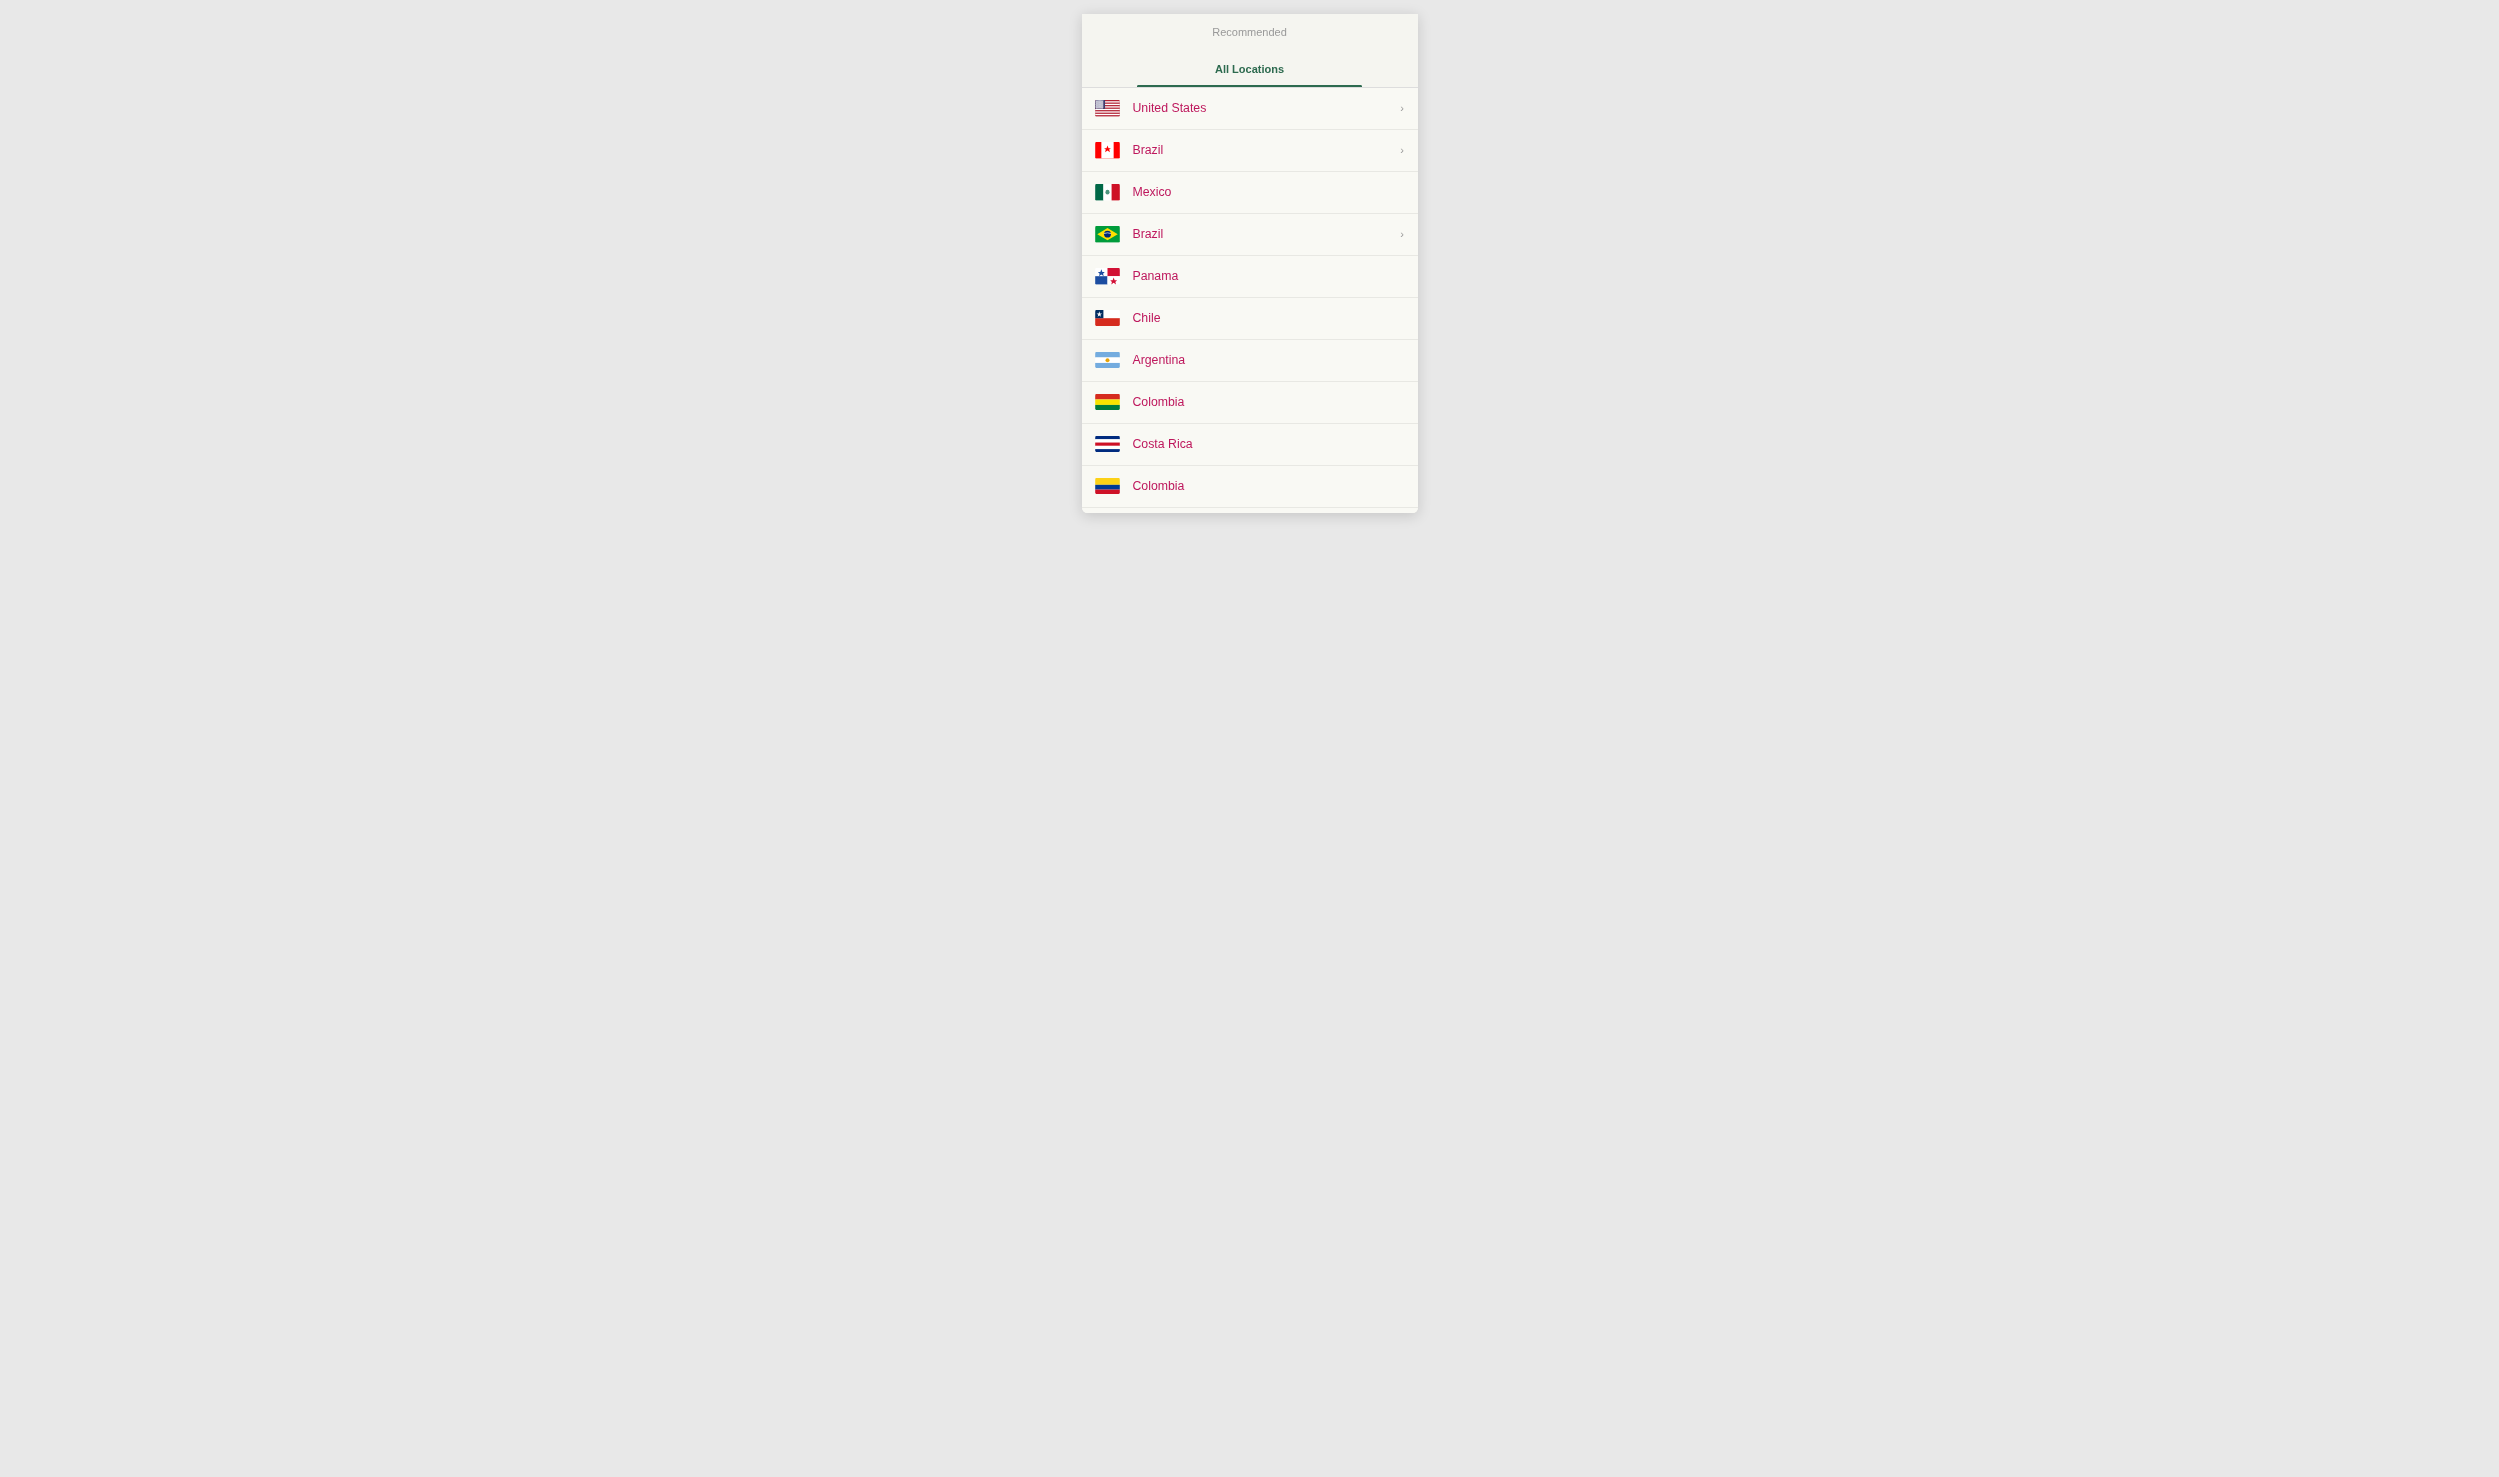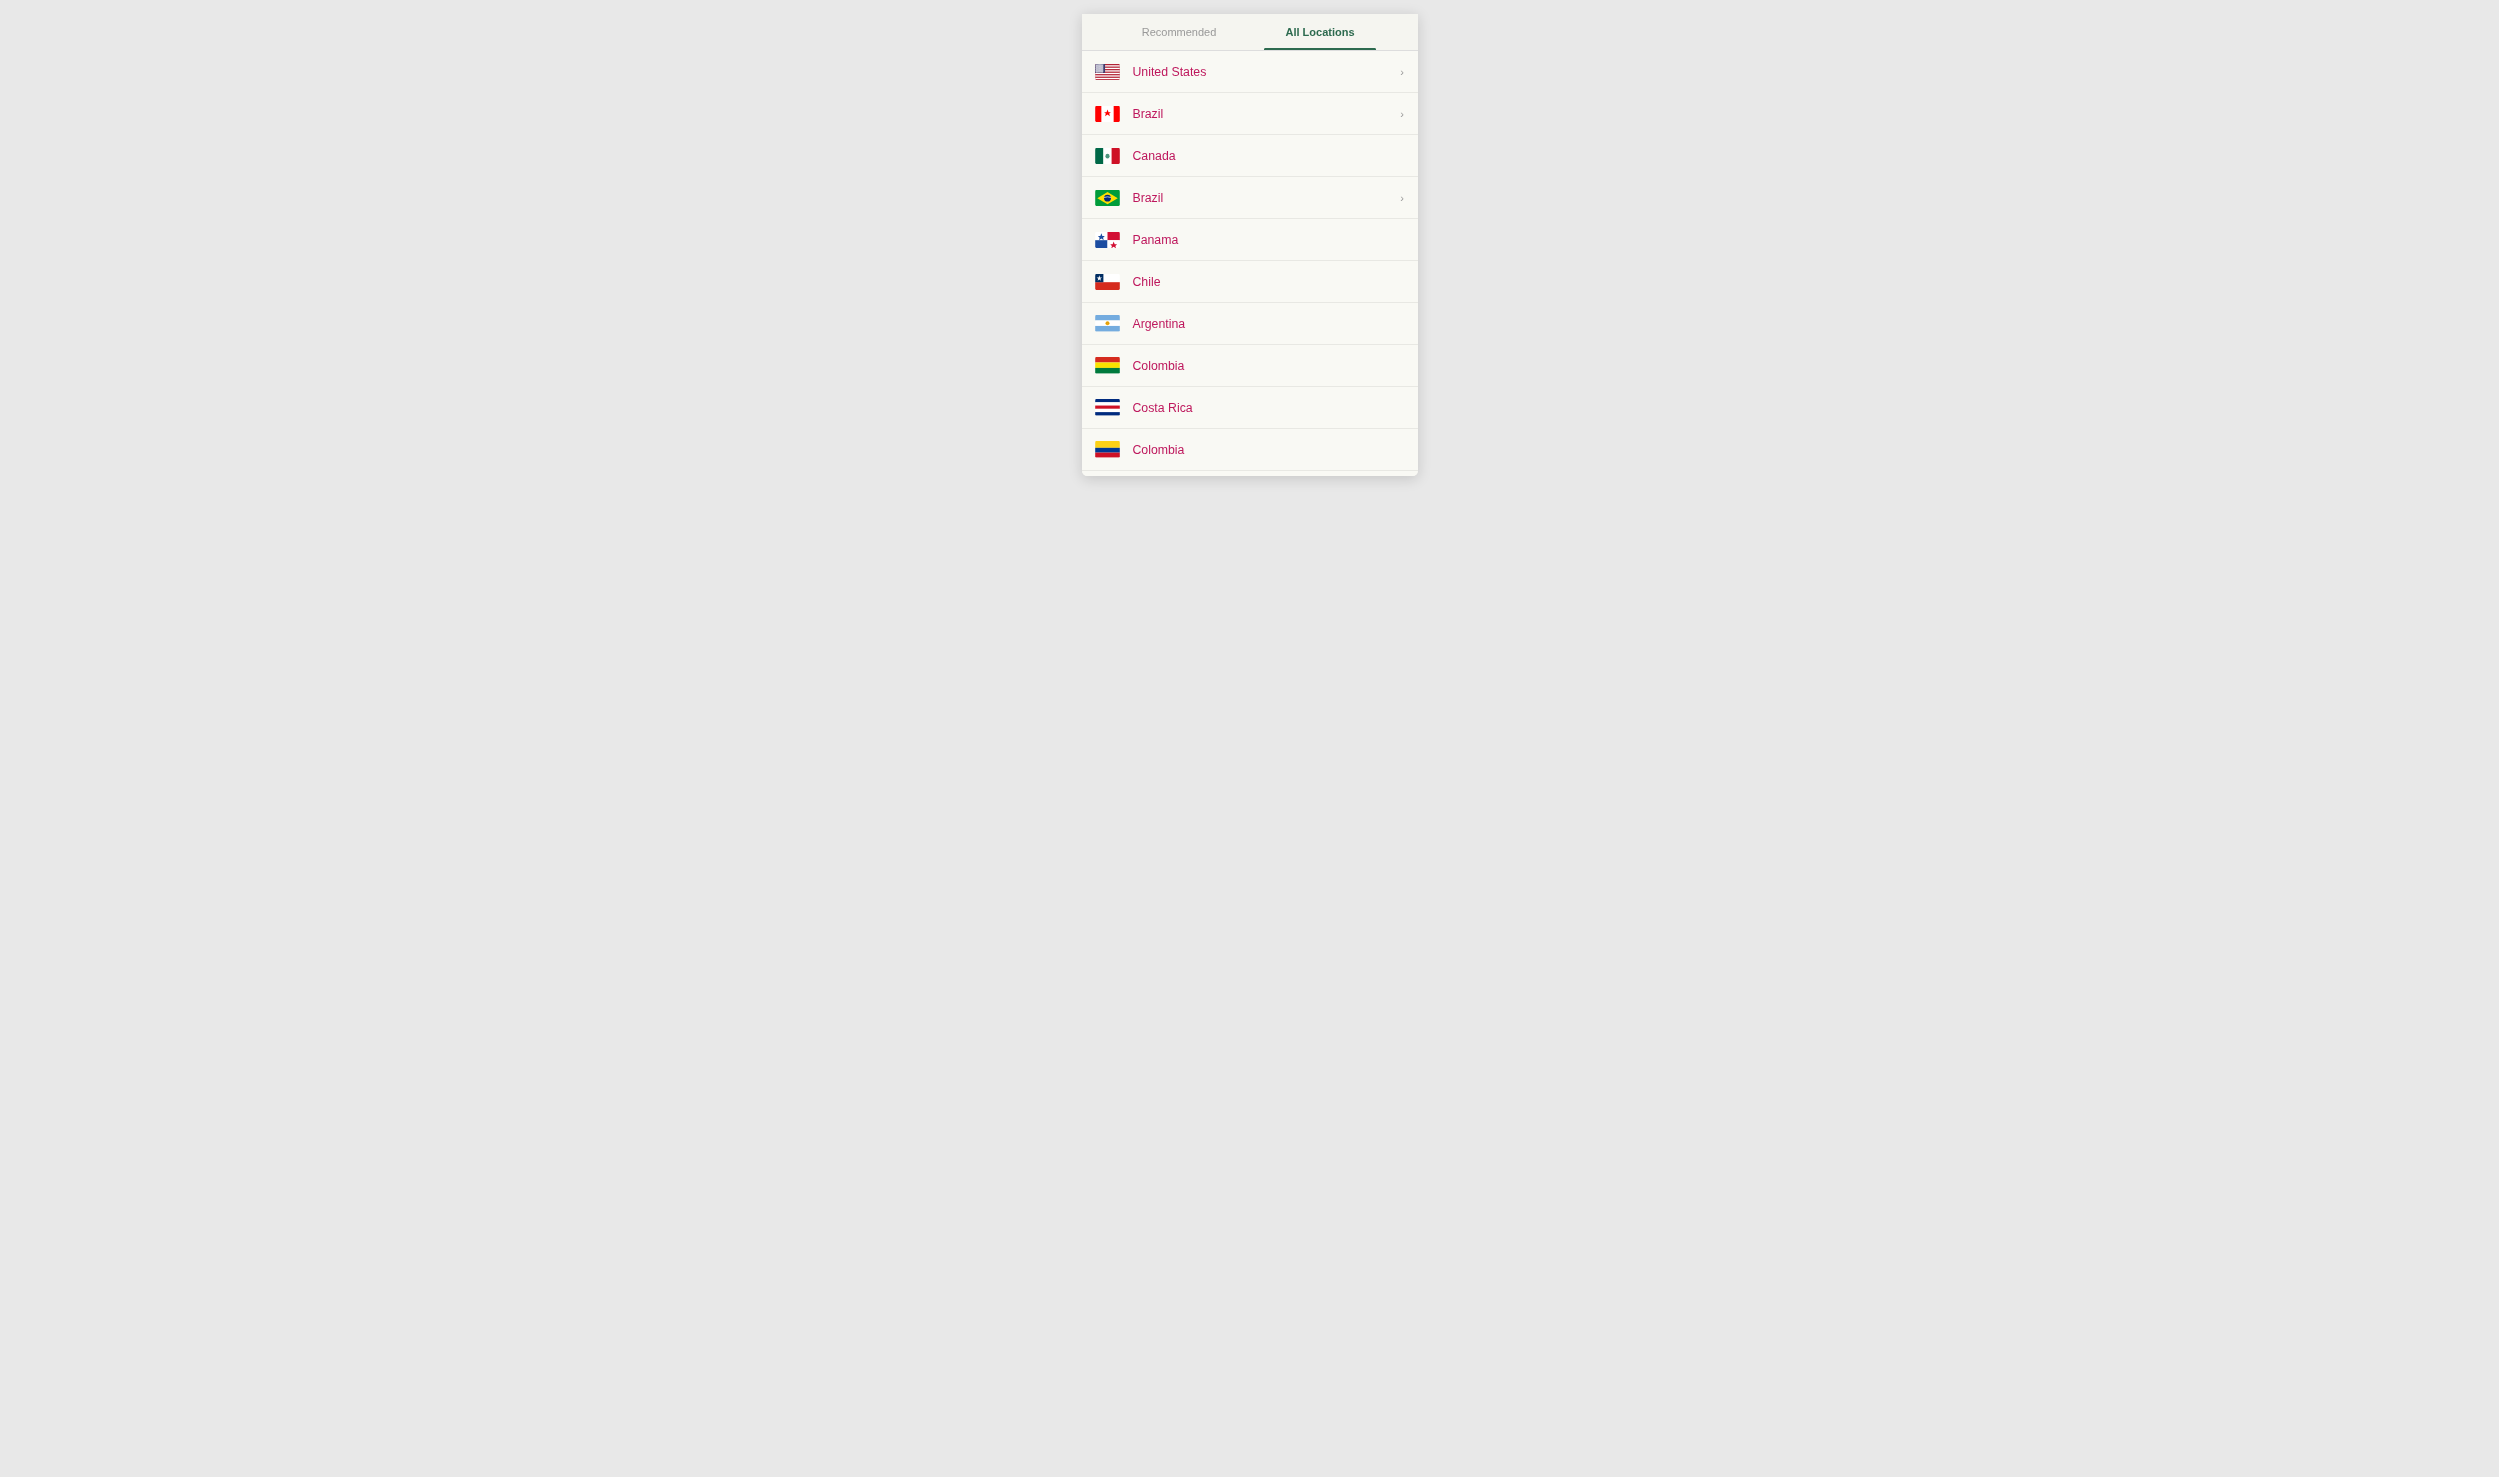--- a/index.html
+++ b/index.html
@@ -43,20 +43,21 @@
       box-shadow: 0 2.7px 13.7px rgba(0,0,0,0.15);
       overflow: hidden;
       position: relative;
     }
 
     .tabs-header {
       display: flex;
       background-color: #f5f5f0;
       border-bottom: 0.7px solid #ddd;
       padding: 0 27px;
+      flex-direction: column;
     }
 
     .tab {
       flex: 1;
       text-align: center;
       padding: 12.3px 6.8px;
       font-size: 11px;
       cursor: pointer;
       color: #999;
       position: relative;
@@ -241,21 +242,21 @@
 
       <div class="location-item">
         <span class="flag">
           <svg viewBox="0 0 36 24" xmlns="http://www.w3.org/2000/svg">
             <rect width="12" height="24" fill="#006847"></rect>
             <rect x="12" width="12" height="24" fill="#FFFFFF"></rect>
             <rect x="24" width="12" height="24" fill="#CE1126"></rect>
             <ellipse cx="18" cy="12" rx="3" ry="3.5" fill="#006847" opacity="0.7"></ellipse>
           </svg>
         </span>
-        <span class="country-name">Canada</span>
+        <span class="country-name">Mexico</span>
       </div>
 
       <div class="location-item">
         <span class="flag">
           <svg viewBox="0 0 36 24" xmlns="http://www.w3.org/2000/svg">
             <rect width="36" height="24" fill="#009c3b"></rect>
             <polygon points="18,3 33,12 18,21 3,12" fill="#FFDF00"></polygon>
             <circle cx="18" cy="12" r="5" fill="#002776"></circle>
             <path d="M13,11 Q18,9 23,11" stroke="white" stroke-width="1" fill="none"></path>
           </svg>

